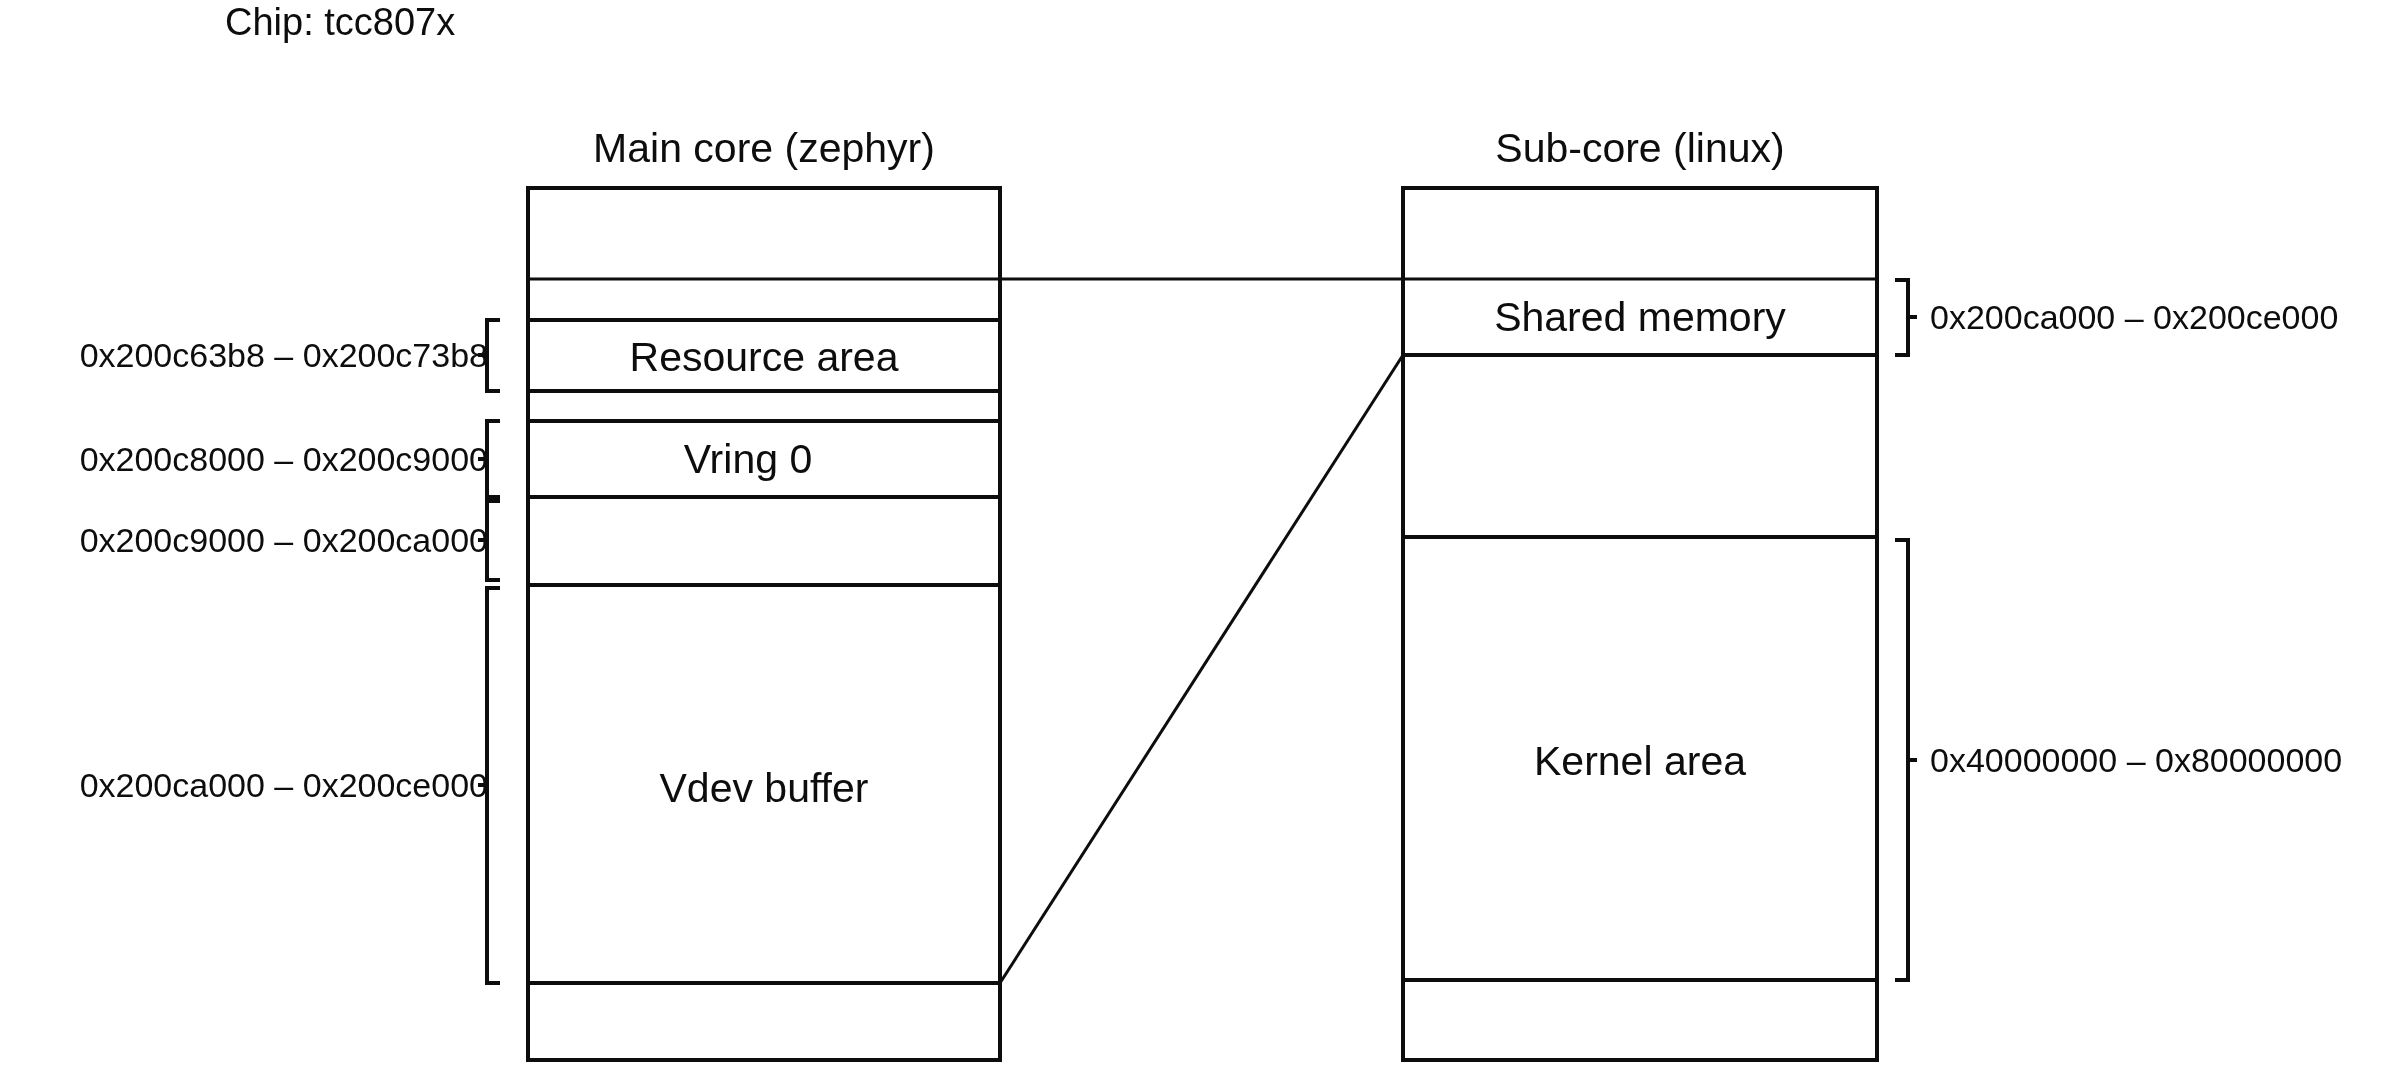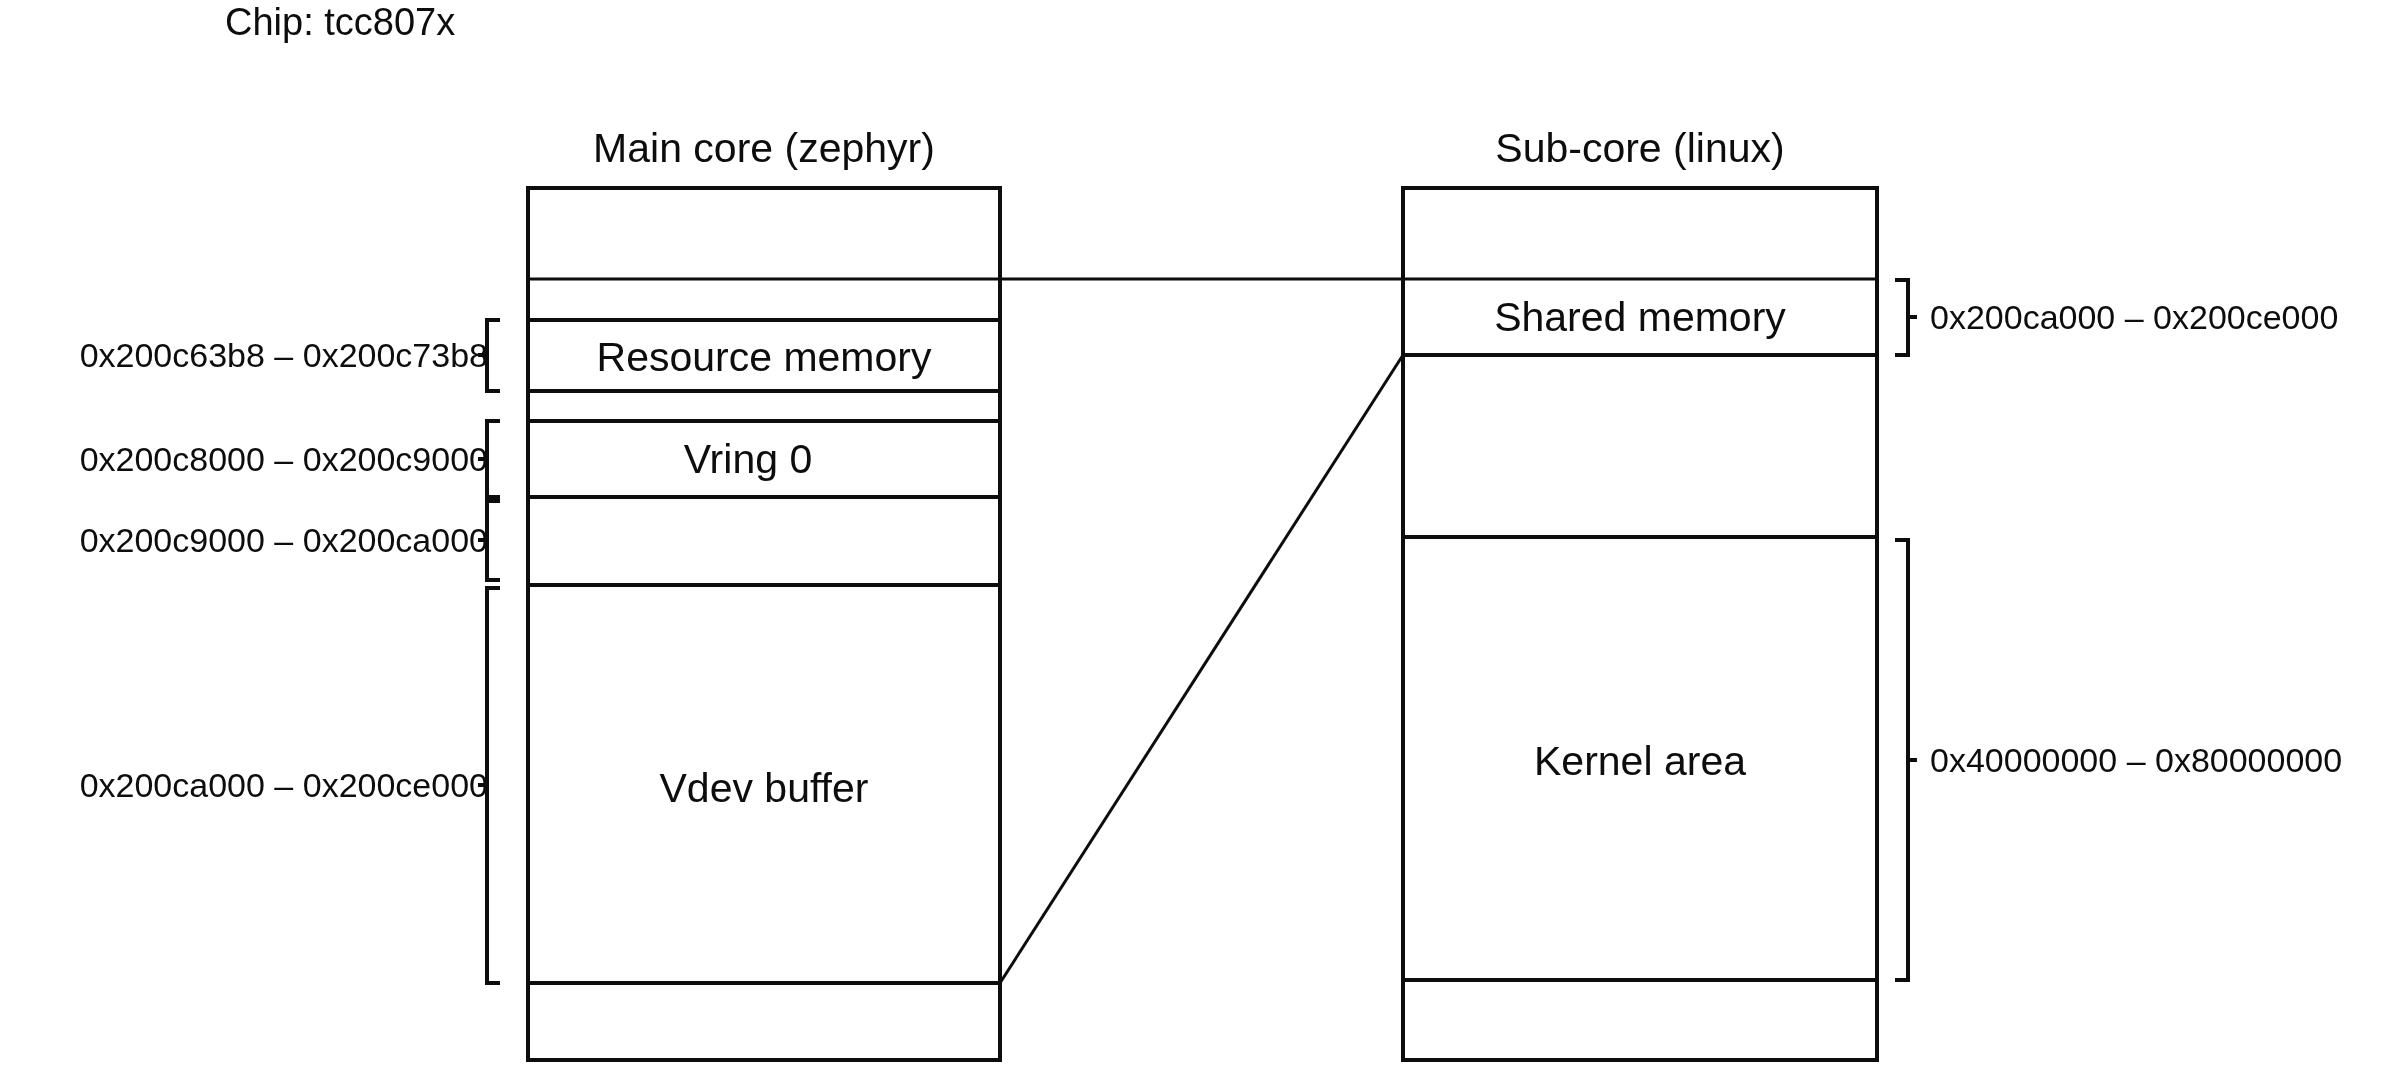--- a/index.html
+++ b/index.html
@@ -117,21 +117,21 @@
     </g>
 
     <g stroke="#0d0d0d" stroke-width="4" fill="none" stroke-linecap="butt">
 
       <path d="M 1895 280 L 1908 280 L 1908 355 L 1895 355 M 1908 317 L 1917 317"></path>
 
       <path d="M 1895 540 L 1908 540 L 1908 980 L 1895 980 M 1908 760 L 1917 760"></path>
     </g>
   </svg>
 
-  <div class="cell-label" style="left:528px; top:334px; width:472px;">Resource memory</div>
+  <div class="cell-label" style="left:528px; top:334px; width:472px;">Resource area</div>
 
   <div class="cell-label" style="left:512px; top:436px; width:472px;text-align:center;">Vring 0</div>
 
 
   <div class="cell-label" style="left:528px; top:765px; width:472px;">Vdev buffer</div>
 
   <div class="cell-label" style="left:1403px; top:294px; width:474px;">Shared memory</div>
 
   <div class="cell-label" style="left:1403px; top:738px; width:474px;">Kernel area</div>
 

